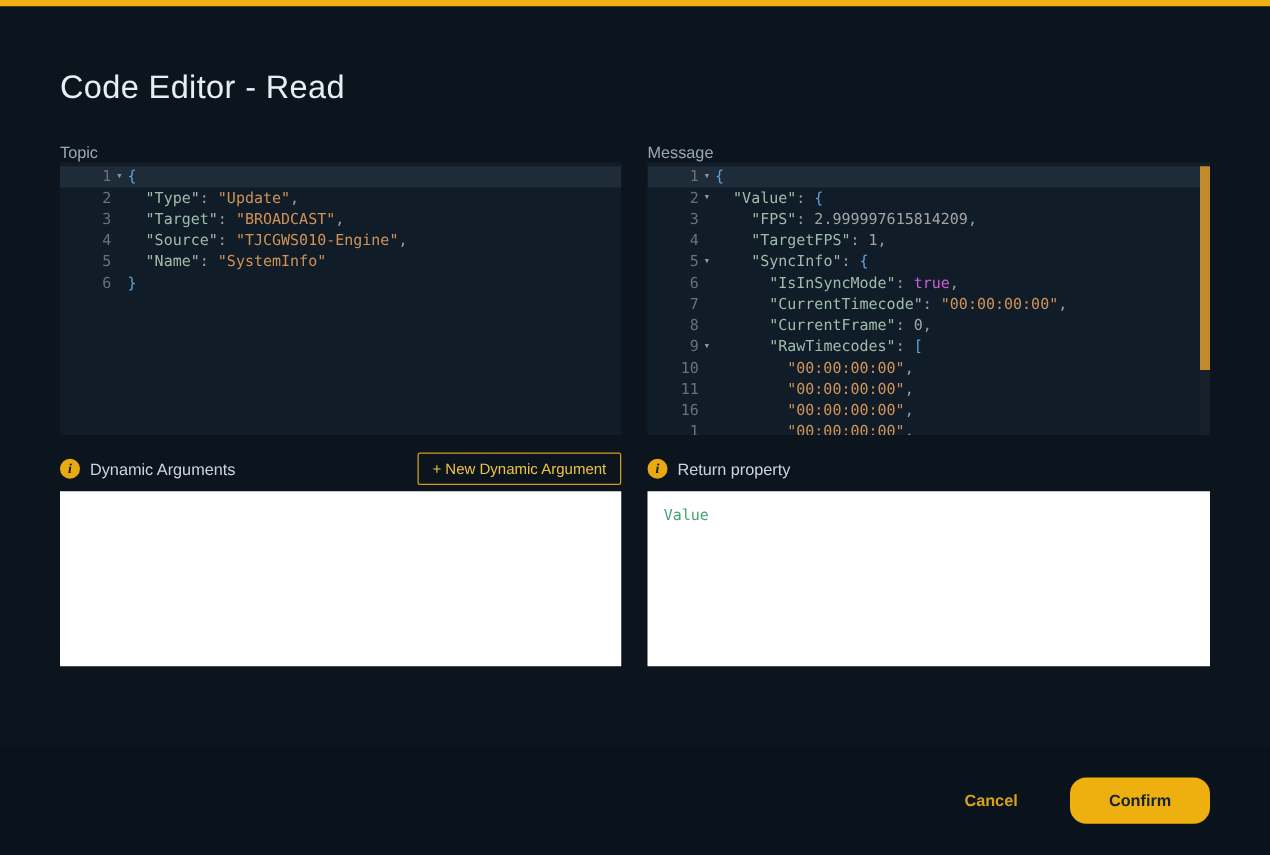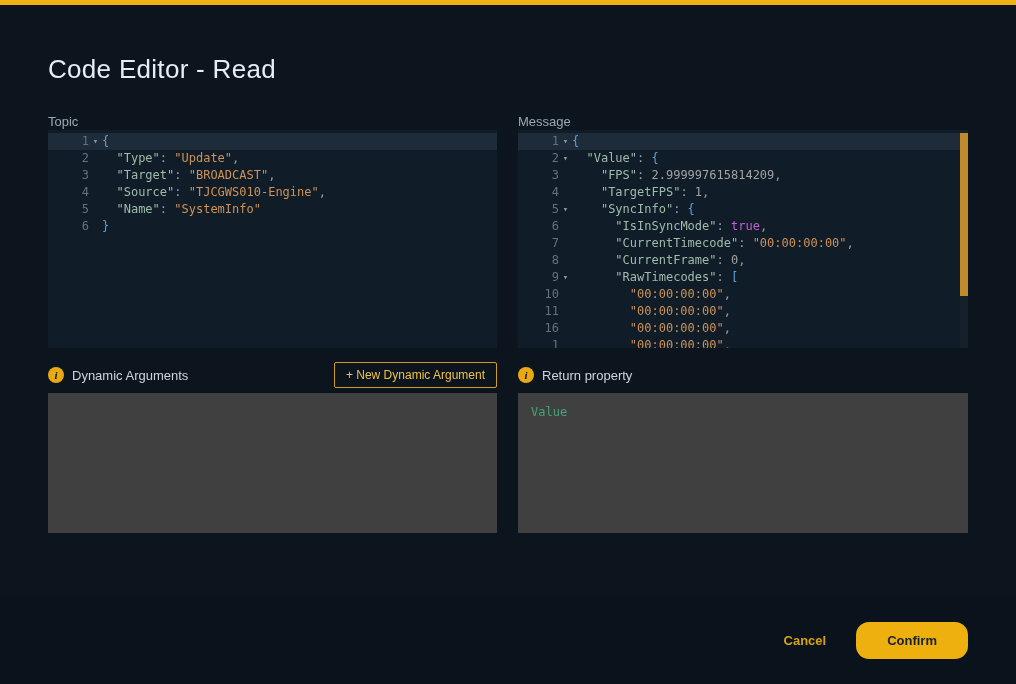--- a/index.html
+++ b/index.html
@@ -30,24 +30,24 @@
   .vtrack{position:absolute;right:0;top:0;width:8px;height:100%;background:#16202b}
   .vthumb{position:absolute;right:0;top:3px;width:8px;height:163px;background:#c08a2d}
   .section-head{display:flex;justify-content:space-between;align-items:center;margin-top:14px;height:26px}
   .head-left{display:flex;align-items:center;gap:8px}
   .info-icon{width:16px;height:16px;border-radius:50%;background:#e8a912;color:#0c141d;font-size:11px;
              font-weight:bold;display:flex;align-items:center;justify-content:center;
              font-family:"Liberation Serif",serif;font-style:italic;flex:none}
   .section-label{font-size:13px;color:#ccd5dd}
   .ghost-btn{background:transparent;border:1px solid #cf9d22;color:#eec343;font-size:12px;
              padding:5px 11px;border-radius:2px;font-family:inherit;cursor:pointer}
-  .panel{margin-top:5px;height:140px;background:#404040}
+  .panel{margin-top:5px;height:140px;background:#ffffff}
   .panel .value{display:block;padding:12px 13px;font-family:"DejaVu Sans Mono",monospace;font-size:12px;color:#46a377}
   .footer{position:absolute;left:0;right:0;top:597px;bottom:0;background:#0a121b;
-          display:flex;align-items:center;justify-content:flex-end;gap:30px;padding-right:48px}
+          display:flex;align-items:center;justify-content:flex-end;gap:42px;padding-right:48px}
   .cancel{color:#d9a216;font-size:13px;font-weight:bold;background:none;border:none;cursor:pointer;font-family:inherit}
   .confirm{background:#edb00e;color:#16222c;font-size:13px;font-weight:bold;border:none;border-radius:13px;
            padding:11px 31px;cursor:pointer;font-family:inherit}
 </style>
 </head>
 <body>
 
 <div class="accent"></div>
 
 <h1 class="title">Code Editor - Read</h1>

